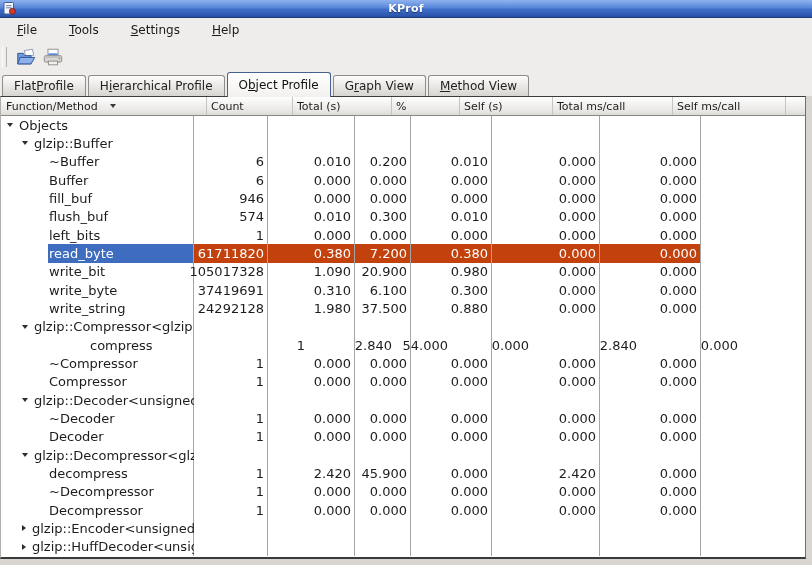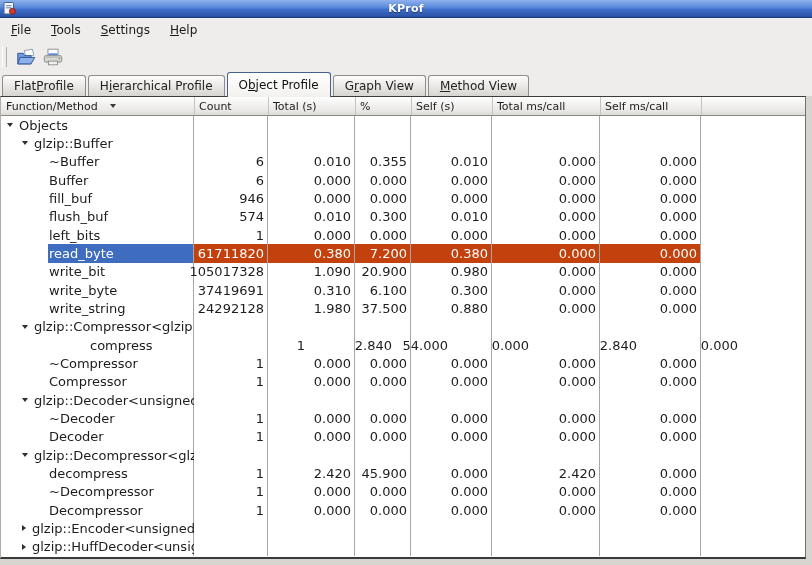--- a/index.html
+++ b/index.html
@@ -15,21 +15,21 @@
     border-bottom:1px solid #1d3c7c;
   }
   .titlebar-title{
     position:absolute;left:0;right:0;text-align:center;
     color:#fff;font-weight:bold;font-size:11px;letter-spacing:.2px;
     text-shadow:0 1px 1px rgba(0,0,0,.45);
   }
   .app-icon{margin-left:3px;width:13px;height:13px;position:relative;z-index:1;}
   
   .menubar{height:24px;display:flex;align-items:center;font-size:12px;color:#1a1a1a;padding-left:1px;}
-  .menu-item{padding:3px 10px;cursor:default;}
+  .menu-item{padding:3px 16px;cursor:default;}
   .menu-item u{text-underline-offset:1px;}
   
   .toolbar{height:29px;display:flex;align-items:center;padding-left:2px;}
   .toolbar-handle{width:3px;height:20px;border-left:1px solid #fbfbfa;border-right:1px solid #b3b0ac;margin-right:5px;}
   .tool-button{width:27px;height:26px;display:flex;align-items:center;justify-content:center;border-radius:3px;}
   
   .tabbar{height:25px;display:flex;align-items:flex-end;padding-left:2px;position:relative;}
   .tab{
     height:20px;display:flex;align-items:center;padding:0 11px;font-size:12px;color:#222;
     background:linear-gradient(#fcfcfb,#e3e1dd 70%,#d7d5d1);
@@ -119,21 +119,21 @@
 
   <div class="tabbar">
       <div class="tab">Flat <u>P</u>rofile</div>
       <div class="tab">H<u>i</u>erarchical Profile</div>
       <div class="tab active">O<u>b</u>ject Profile</div>
       <div class="tab">G<u>r</u>aph View</div>
       <div class="tab"><u>M</u>ethod View</div>
     </div>
 
   <div class="tablewrap">
-    <div class="table-header" style="--cols: 193px 74px 87px 56px 81px 108px 101px 1fr; grid-template-columns: 193px 74px 87px 56px 81px 108px 101px 1fr;">
+    <div class="table-header" style="--cols: 193px 74px 87px 56px 81px 108px 101px 1fr; grid-template-columns: 193px 74px 87px 56px 81px 108px 101px 1fr; gap: 12px;">
         <div class="th">
           <span>Function/Method</span>
           <span class="sort-arrow"></span>
         </div>
         <div class="th">
           <span>Count</span>
         </div>
         <div class="th">
           <span>Total (s)</span>
         </div>
@@ -209,21 +209,21 @@
             <span class="indent" style="width: 48px;"></span>
             <span class="lbl">~Buffer</span>
           </div>
           <div class="cell-val">
             <span>6</span>
           </div>
           <div class="cell-val">
             <span>0.010</span>
           </div>
           <div class="cell-val">
-            <span>0.355</span>
+            <span>0.200</span>
           </div>
           <div class="cell-val">
             <span>0.010</span>
           </div>
           <div class="cell-val">
             <span>0.000</span>
           </div>
           <div class="cell-val">
             <span>0.000</span>
           </div>

